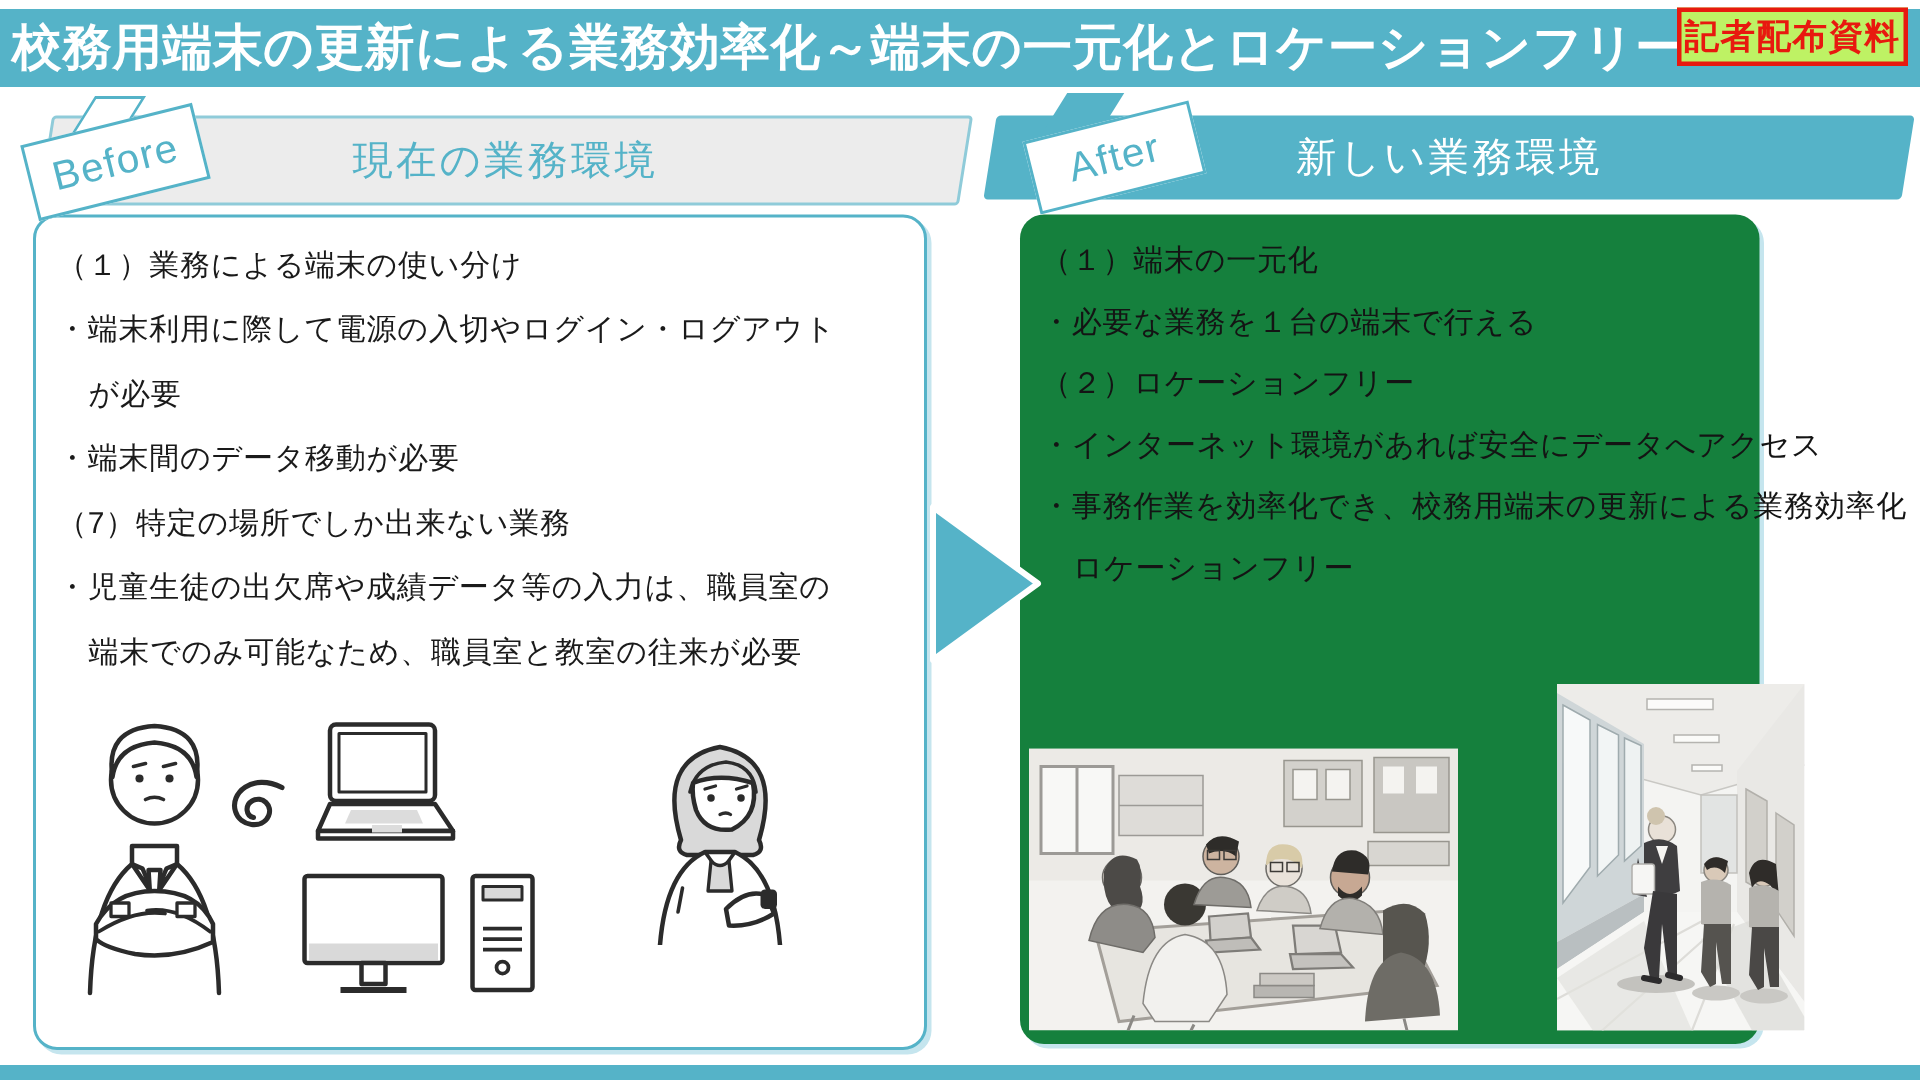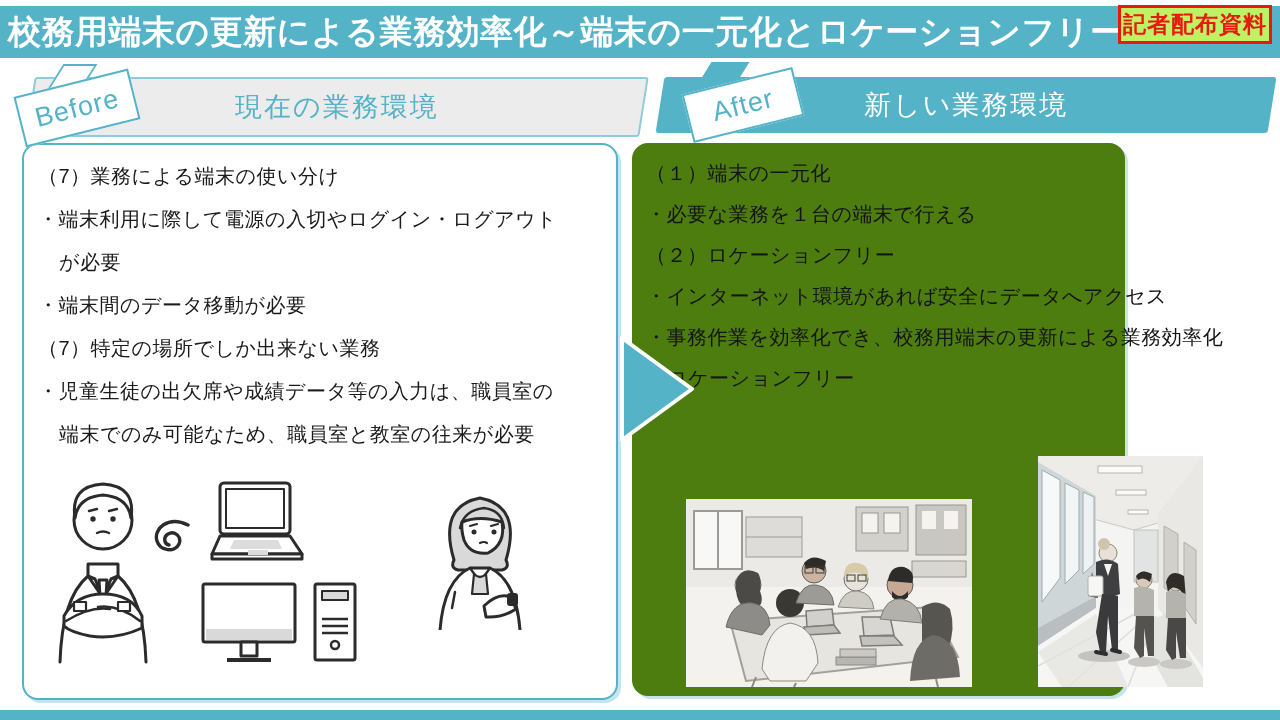--- a/index.html
+++ b/index.html
@@ -30,21 +30,21 @@
   .tab-after{left:704px;top:62px;width:38px;height:24px;background:#55b3c8;transform:skewX(-32deg);}
   .tag-label{
     position:absolute;z-index:3;background:#fff;border:2.5px solid #55b3c8;color:#55b3c8;
     display:flex;align-items:center;justify-content:center;font-size:27px;font-weight:500;letter-spacing:1px;
   }
   .tag-before{left:18px;top:82px;width:114px;height:48px;transform:rotate(-14deg);}
   .tag-after{left:686px;top:80px;width:110px;height:46px;transform:rotate(-14deg);}
   
   .box{position:absolute;top:143px;height:553px;border-radius:16px;}
   .box-before{left:22px;width:592px;background:#fff;border:2.5px solid #55b3c8;box-shadow:3px 3px 0 #c5e5ee;}
-  .box-after{left:632px;width:493px;background:#4d7c0f;box-shadow:3px 3px 0 #c5e5ee;}
+  .box-after{left:680px;width:493px;background:#15803d;box-shadow:3px 3px 0 #c5e5ee;}
   .lines{position:absolute;left:14px;right:10px;top:10px;}
   .line{height:43px;display:flex;align-items:center;font-size:20px;letter-spacing:0.5px;white-space:nowrap;}
   .box-after .line{height:41px;font-size:20px;color:#141414;}
   .line.cont{padding-left:21px;}
   
   .arrow{position:absolute;left:608px;top:330px;z-index:5;}
   
   .illu{position:absolute;}
   .illu-man{left:46px;top:476px;width:112px;height:188px;}
   .illu-swirl{left:150px;top:518px;width:42px;height:42px;}
@@ -75,21 +75,21 @@
   <div class="band band-after">
     <div class="band-heading">新しい業務環境</div>
   </div>
   <div class="tab tab-before"></div>
   <div class="tab tab-after"></div>
   <div class="tag-label tag-before">Before</div>
   <div class="tag-label tag-after">After</div>
 
   <div class="box box-before">
     <div class="lines">
-      <div class="line">（7）業務による端末の使い分け</div>
+      <div class="line">（１）業務による端末の使い分け</div>
       <div class="line">・端末利用に際して電源の入切やログイン・ログアウト</div>
       <div class="line cont">が必要</div>
       <div class="line">・端末間のデータ移動が必要</div>
       <div class="line">（7）特定の場所でしか出来ない業務</div>
       <div class="line">・児童生徒の出欠席や成績データ等の入力は、職員室の</div>
       <div class="line cont">端末でのみ可能なため、職員室と教室の往来が必要</div>
     </div>
   </div>
 
   <div class="box box-after">

